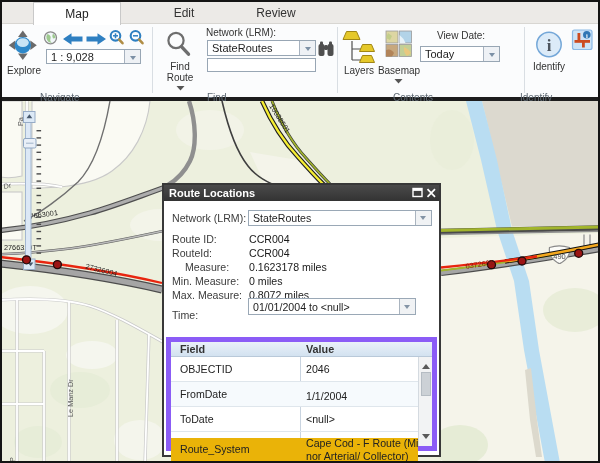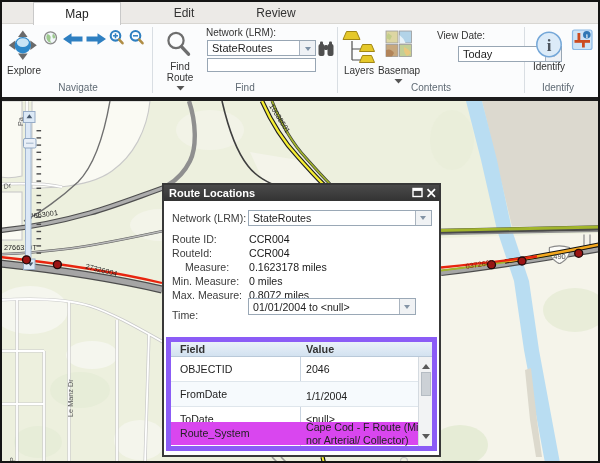--- a/index.html
+++ b/index.html
@@ -8,21 +8,21 @@
 #stage { position:absolute; left:0; top:0; width:600px; height:463px; overflow:hidden; }
 .abs { position:absolute; }
 
 #tabbar { left:0; top:2px; width:600px; height:22px; background:#eceae7; border-bottom:1px solid #d8d6d2; }
 .tab { position:absolute; top:0; height:22px; line-height:22px; font-size:12px; color:#333; text-align:center; }
 #tab-map { left:33px; width:88px; height:23px; background:#fff; border:1px solid #c9c9c9; border-bottom:none; color:#222; z-index:2; }
 
 #ribbon { left:0; top:24px; width:600px; height:73px; background:#fbfcfd; }
 #ribbonline { left:0; top:97px; width:600px; height:4px; background:#1d1d1d; }
 .gsep { position:absolute; top:3px; width:1px; height:66px; background:#d9dee3; }
-.glabel { position:absolute; top:82px; font-size:10px; color:#5f6a74; text-align:center; }
+.glabel { position:absolute; top:92px; font-size:10px; color:#5f6a74; }
 .blabel { position:absolute; font-size:10px; color:#333; text-align:center; }
 .combo { position:absolute; background:#fff; border:1px solid #98a6b4; }
 .combo .txt { position:absolute; left:4px; top:0; bottom:0; font-size:11px; color:#1e1e1e; display:flex; align-items:center; }
 .combo .btn { position:absolute; right:0; top:0; bottom:0; width:16px; background:#eef1f5; border-left:1px solid #a7b2bf; }
 .combo .btn:after { content:""; position:absolute; left:4.5px; top:6px; border:3.5px solid transparent; border-top:4.5px solid #7c90a6; }
 
 #dlg { left:162px; top:183px; width:279px; height:274px; background:#fff; border:2px solid #383838; }
 #dlg-title { position:absolute; left:0; top:0; right:0; height:16px; background:linear-gradient(#4a4a4a,#333); color:#fff; font-size:11px; font-weight:bold; line-height:16px; padding-left:5px; }
 #dlg-body { position:absolute; left:0; top:16px; right:0; bottom:0; background:#fff; }
 .dl { position:absolute; font-size:10.6px; color:#3c3c3c; }
@@ -66,26 +66,30 @@
 <div class="blabel" style="left:374px;top:65px;width:50px;">Basemap</div>
 <div class="blabel" style="left:431px;top:30px;width:60px;text-align:center;">View Date:</div>
 <div class="blabel" style="left:206px;top:27px;width:90px;text-align:left;">Network (LRM):</div>
 <div class="blabel" style="left:527px;top:61px;width:44px;">Identify</div>
 
 <div class="glabel" style="left:40px;width:76px;">Navigate</div>
 <div class="glabel" style="left:207px;width:76px;">Find</div>
 <div class="glabel" style="left:393px;width:76px;">Contents</div>
 <div class="glabel" style="left:520px;width:76px;">Identify</div>
 
+<div class="combo" style="left:46px;top:49px;width:95px;height:15px;">
+      <div class="txt">1 : 9,028</div>
+      <div class="btn"></div>
+    </div>
 <div class="combo" style="left:207px;top:40px;width:109px;height:16px;">
       <div class="txt">StateRoutes</div>
       <div class="btn"></div>
     </div>
 <div class="combo" style="left:207px;top:58px;width:109px;height:14px;"></div>
-<div class="combo" style="left:458px;top:46px;width:104px;height:16px;">
+<div class="combo" style="left:420px;top:46px;width:80px;height:16px;">
       <div class="txt">Today</div>
       <div class="btn"></div>
     </div>
 
 <svg class="abs" style="left:0;top:0;" width="600" height="101" viewBox="0 0 600 101">
 
   <g fill="#6a6a6a">
     <path d="M22.8,30.5 L27.6,37 H18 Z"></path>
     <path d="M22.8,60 L27.6,53.5 H18 Z"></path>
     <path d="M8.8,45.2 L15.3,40.4 V50 Z"></path>
@@ -347,21 +351,21 @@
             <div class="v" style="top:6px;">2046</div>
           </div>
       <div class="trow" style="top:40px;height:25px;background:#f6fafd;">
             <div class="f" style="top:6px;">FromDate</div>
             <div class="v" style="top:8px;">1/1/2004</div>
           </div>
       <div class="trow" style="top:65px;height:25px;">
             <div class="f" style="top:6px;">ToDate</div>
             <div class="v" style="top:6px;">&lt;null&gt;</div>
           </div>
-      <div class="trow" style="top:80px;height:23px;border-bottom:none;background:#d946ef;">
+      <div class="trow" style="top:96px;height:23px;border-bottom:none;background:#eab308;">
             <div class="f" style="top:5px;">Route_System</div>
             <div class="v" style="top:-1px;">Cape Cod - F Route (Mi nor Arterial/ Collector)</div>
           </div>
       <div id="sbar">
         <div class="sarr" style="top:3px;border-bottom:5px solid #5a5a5a;"></div>
         <div class="sarr" style="bottom:3px;border-top:5px solid #5a5a5a;"></div>
         <div id="sthumb"></div>
       </div>
     </div>
   </div>

